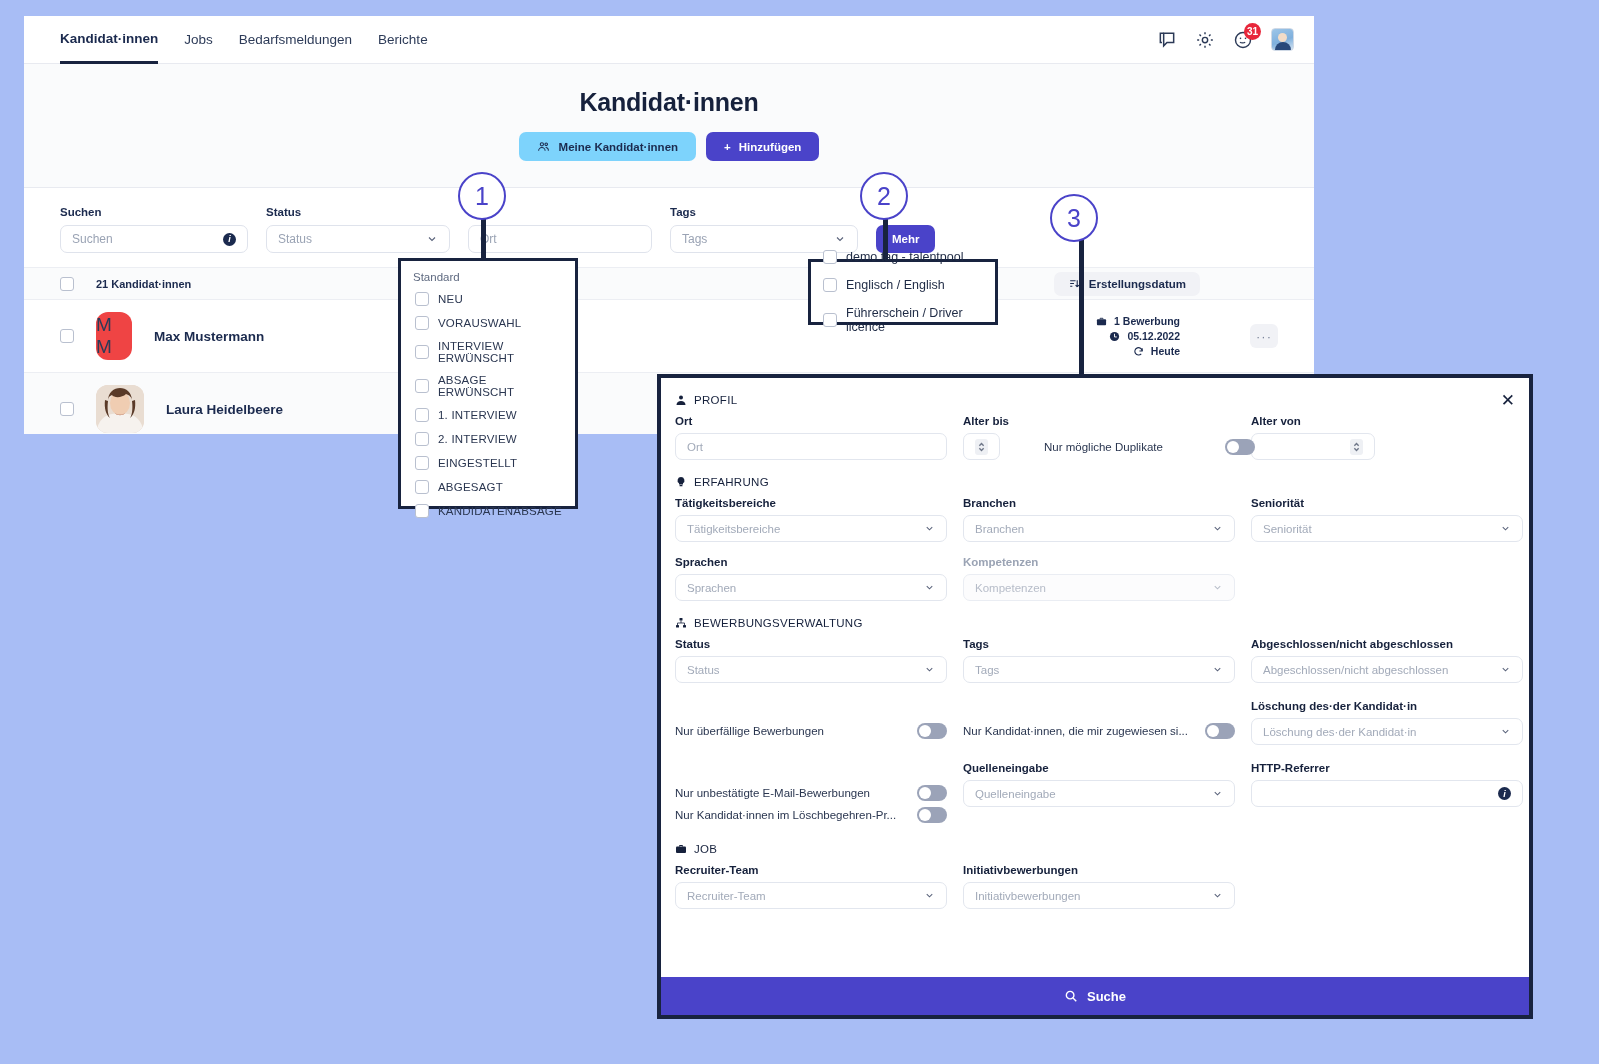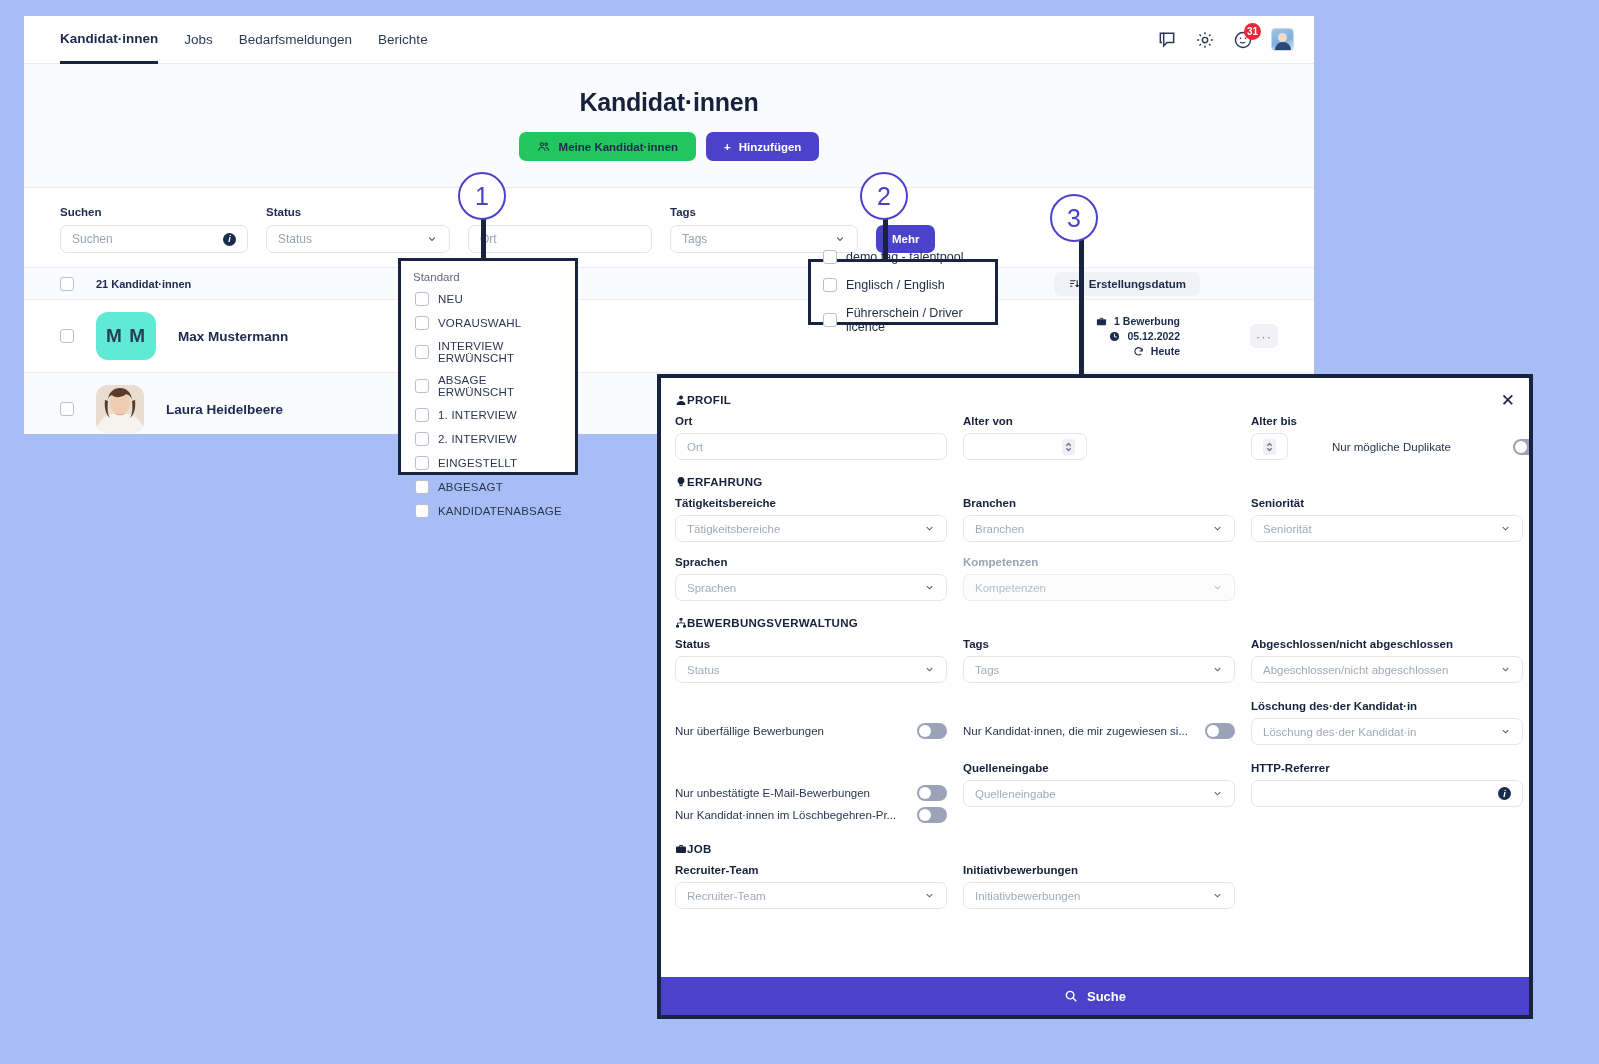--- a/index.html
+++ b/index.html
@@ -60,21 +60,21 @@
 
   
   .page-head {
     background: #fafbfc; padding: 24px 0 26px;
     display: flex; flex-direction: column; align-items: center;
     border-bottom: 1px solid #e8eaf0;
   }
   .page-title { font-size: 25px; font-weight: bold; color: #16213c; letter-spacing: -0.2px; }
   .head-actions { display: flex; gap: 10px; margin-top: 15px; }
   .btn-ghost {
-    background: #22c55e; border: none; border-radius: 7px;
+    background: #7dd3fc; border: none; border-radius: 7px;
     padding: 0 18px; height: 29px; display: flex; align-items: center; gap: 9px;
     font-size: 11.5px; font-weight: bold; color: #1b2a4e; cursor: pointer;
   }
   .btn-primary {
     background: #4a43c9; border: none; border-radius: 7px;
     padding: 0 18px; height: 29px; display: flex; align-items: center; gap: 8px;
     font-size: 11.5px; font-weight: bold; color: #ffffff; cursor: pointer;
   }
 
   
@@ -118,23 +118,23 @@
   .cbx {
     width: 14px; height: 14px; border: 1.5px solid #b9c0cf;
     border-radius: 3px; background: #fff; flex: none; cursor: pointer;
   }
   .row {
     display: flex; align-items: center; padding: 0 36px; gap: 22px;
     height: 73px; border-bottom: 1px solid #eceef3; background: #fff;
   }
   .row.alt { background: #fafbfc; }
   .av-init {
-    width: 60px; height: 48px; border-radius: 12px; background: #5eead4;
+    width: 36px; height: 48px; border-radius: 12px; background: #ef4444;
     display: flex; align-items: center; justify-content: center;
-    font-size: 19px; font-weight: 700; color: #2c3a57; letter-spacing: 1px;
+    font-size: 19px; font-weight: 400; color: #2c3a57; letter-spacing: 1px;
   }
   .av-photo {
     width: 48px; height: 48px; border-radius: 12px; overflow: hidden;
     background: #e6d6c8; position: relative;
   }
   .cand-name { font-size: 13.5px; font-weight: bold; color: #1b2a4e; }
   .meta { margin-left: auto; display: flex; flex-direction: column; gap: 3px; align-items: flex-end; }
   .meta-line { display: flex; align-items: center; gap: 7px; font-size: 10.5px; color: #1b2a4e; font-weight: bold; }
   .dots-btn {
     width: 28px; height: 24px; border-radius: 6px; background: #f1f2f6;
@@ -166,22 +166,22 @@
 
   
   .modal {
     position: absolute; left: 657px; top: 374px;
     width: 876px; height: 645px;
     background: #ffffff; border: 4px solid #18233f;
     display: flex; flex-direction: column;
   }
   .modal-body { flex: 1; padding: 16px 14px 10px 14px; overflow: hidden; position: relative; }
   .sec-head {
-    display: flex; align-items: center; 
-    font-size: 11.5px; font-weight: bold; color: #16213c;
+    display: flex; align-items: center; gap: 7px;
+    font-size: 11.5px; font-weight: normal; color: #16213c;
     letter-spacing: 0.3px; margin: 0 0 9px 0;
   }
   .sec-head.sp { margin-top: 16px; }
   .grid3 { display: grid; grid-template-columns: 272px 272px 272px; gap: 16px; }
   .mlabel { font-size: 11.5px; font-weight: bold; color: #16213c; margin-bottom: 6px; }
   .mlabel.dis { color: #9aa3b4; }
   .mfield {
     height: 27px; border: 1px solid #e2e6ee; border-radius: 7px; background: #fff;
     display: flex; align-items: center; padding: 0 11px;
     font-size: 11.5px; color: #a2aab9;
@@ -375,21 +375,21 @@
   <div class="cal-circle" style="left:458px; top:172px;">
     <span>1</span>
   </div>
   <div class="cal-circle" style="left:860px; top:172px;">
     <span>2</span>
   </div>
   <div class="cal-circle" style="left:1050px; top:194px;">
     <span>3</span>
   </div>
 
-  <div class="popup" style="left:398px; top:258px; width:180px; height:217px;">
+  <div class="popup" style="left:398px; top:258px; width:180px; height:251px;">
     <div class="popup-label">Standard</div>
     <div class="pop-item caps">
         <span class="cbx"></span>
         <span>NEU</span>
       </div>
     <div class="pop-item caps">
         <span class="cbx"></span>
         <span>VORAUSWAHL</span>
       </div>
     <div class="pop-item caps">
@@ -447,49 +447,49 @@
             <path d="M3 22c0-5 4-8 9-8s9 3 9 8z"></path>
           </svg>
         <span>PROFIL</span>
       </div>
       <div class="grid3">
         <div>
           <div class="mlabel">Ort</div>
           <div class="mfield">
               <span class="ph">Ort</span>
             </div>
+        </div>
+        <div>
+          <div class="mlabel">Alter bis</div>
+          <div style="display:flex;align-items:center;gap:44px">
+            <div class="mfield" style="width:124px">
+              <span class="ph"></span>
+              <span class="spin">
+                <svg width="9" height="12" viewBox="0 0 10 14" fill="none" stroke="#6e7688" stroke-width="1.6">
+                    <path d="M2.5 5.5L5 3l2.5 2.5M2.5 8.5L5 11l2.5-2.5"></path>
+                  </svg>
+              </span>
+            </div>
+            <div class="tog-row" style="gap:62px; white-space:nowrap">
+              <span class="tog-lbl">Nur mögliche Duplikate</span>
+              <span class="toggle"></span>
+            </div>
+          </div>
         </div>
         <div>
           <div class="mlabel">Alter von</div>
           <div class="mfield" style="width:124px">
             <span class="ph"></span>
             <span class="spin">
               <svg width="9" height="12" viewBox="0 0 10 14" fill="none" stroke="#6e7688" stroke-width="1.6">
                   <path d="M2.5 5.5L5 3l2.5 2.5M2.5 8.5L5 11l2.5-2.5"></path>
                 </svg>
             </span>
           </div>
         </div>
-        <div>
-          <div class="mlabel">Alter bis</div>
-          <div style="display:flex;align-items:center;gap:44px">
-            <div class="mfield" style="width:124px">
-              <span class="ph"></span>
-              <span class="spin">
-                <svg width="9" height="12" viewBox="0 0 10 14" fill="none" stroke="#6e7688" stroke-width="1.6">
-                    <path d="M2.5 5.5L5 3l2.5 2.5M2.5 8.5L5 11l2.5-2.5"></path>
-                  </svg>
-              </span>
-            </div>
-            <div class="tog-row" style="gap:62px; white-space:nowrap">
-              <span class="tog-lbl">Nur mögliche Duplikate</span>
-              <span class="toggle"></span>
-            </div>
-          </div>
-        </div>
       </div>
 
       <div class="sec-head sp">
         <svg width="12" height="12" viewBox="0 0 24 24" fill="#16213c">
             <path d="M12 2a7 7 0 00-4 12.7V17h8v-2.3A7 7 0 0012 2z"></path>
             <rect x="9" y="18" width="6" height="2.4" rx="1"></rect>
           </svg>
         <span>ERFAHRUNG</span>
       </div>
       <div class="grid3">

